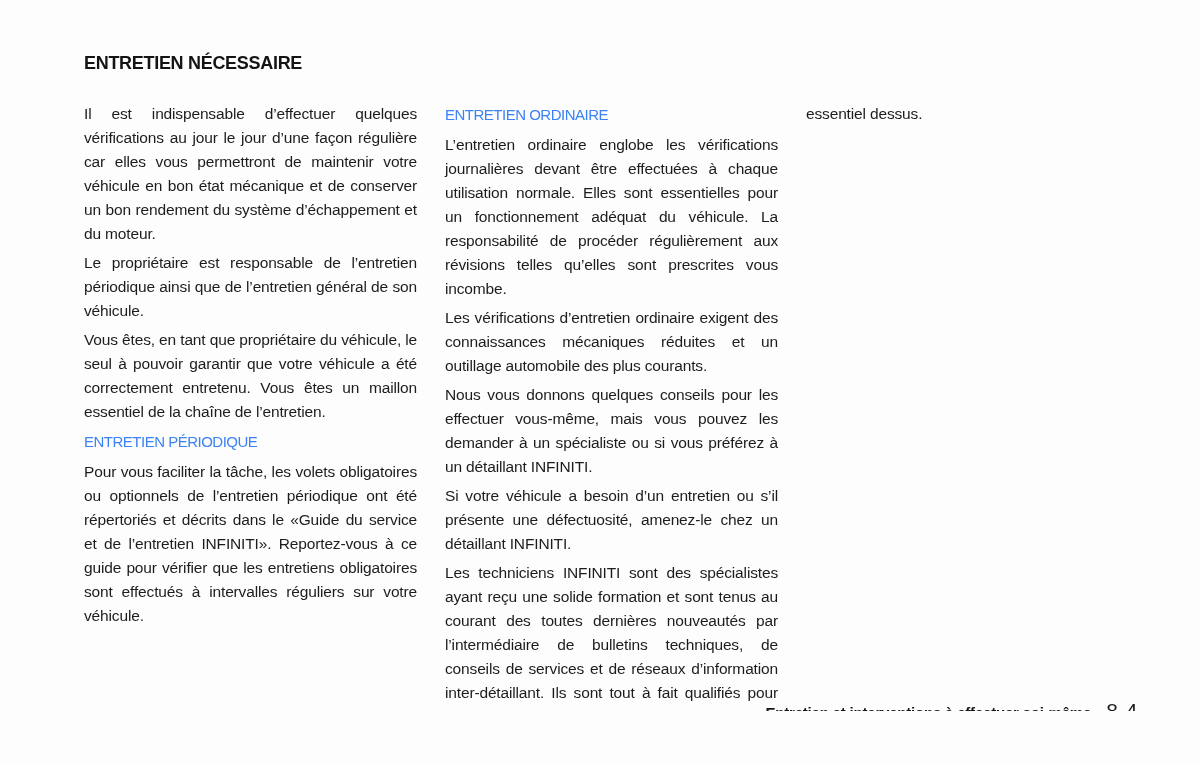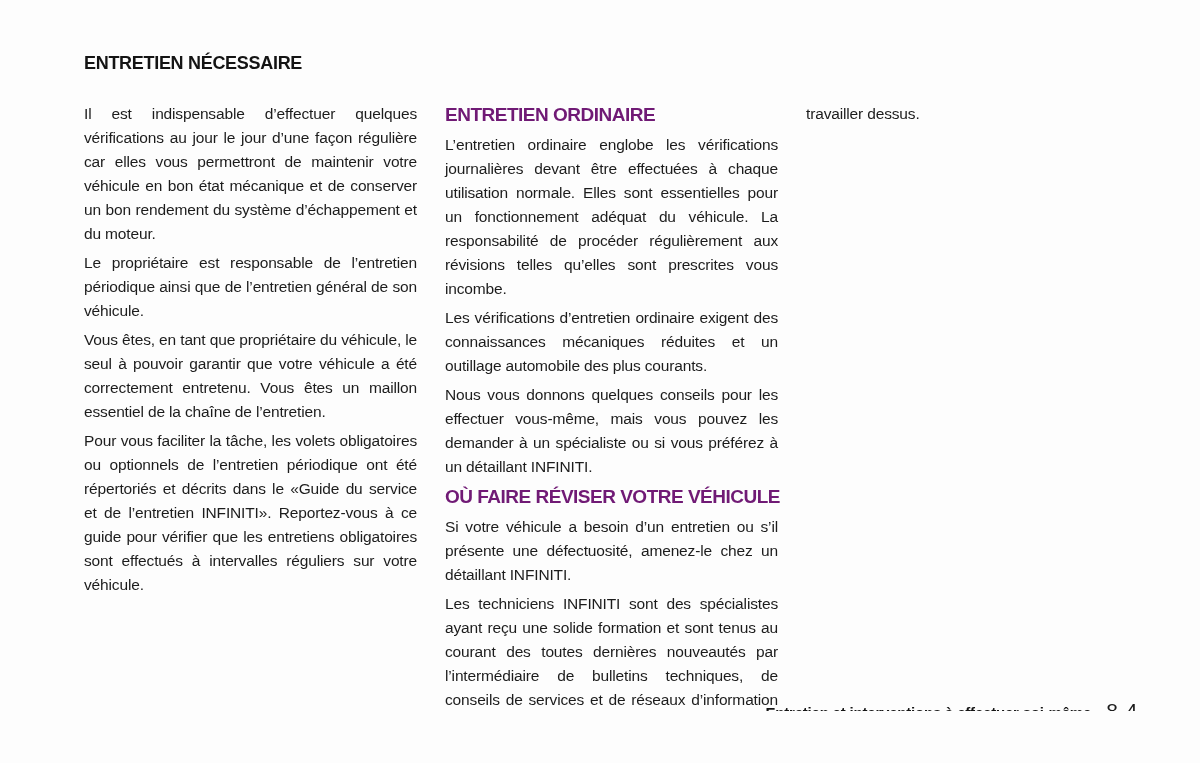--- a/index.html
+++ b/index.html
@@ -40,26 +40,26 @@
   }
   .col p {
     margin: 0 0 5px 0;
     font-size: 15.5px;
     line-height: 24px;
     text-align: justify;
     letter-spacing: -0.15px;
   }
   .col h2 {
     margin: 4px 0 6px 0;
-    font-size: 19px;
+    font-size: 15px;
     line-height: 25px;
-    font-weight: 700;
+    font-weight: 400;
     letter-spacing: -0.5px;
     white-space: nowrap;
-    color: #701a75;
+    color: #3b82f6;
   }
   .col h2.first {
     margin-top: 0;
   }
   .col p.cont {
     margin-bottom: 0;
     text-align-last: justify;
   }
   .col p strong {
     font-weight: normal;
@@ -92,35 +92,35 @@
 <div class="page">
 
   <h1 class="page-title">ENTRETIEN NÉCESSAIRE</h1>
 
   <main class="columns">
 
     <section class="col">
       <p>Il est indispensable d’effectuer quelques vérifications au jour le jour d’une façon régulière car elles vous permettront de maintenir votre véhicule en bon état mécanique et de conserver un bon rendement du système d’échappement et du moteur.</p>
       <p>Le propriétaire est responsable de l’entretien périodique ainsi que de l’entretien général de son véhicule.</p>
       <p>Vous êtes, en tant que propriétaire du véhicule, le seul à pouvoir garantir que votre véhicule a été correctement entretenu. Vous êtes un maillon essentiel de la chaîne de l’entretien.</p>
+      <h2>ENTRETIEN PÉRIODIQUE</h2>
       <p>Pour vous faciliter la tâche, les volets obligatoires ou optionnels de l’entretien périodique ont été répertoriés et décrits dans le «Guide du service et de l’entretien INFINITI». Reportez-vous à ce guide pour vérifier que les entretiens obligatoires sont effectués à intervalles réguliers sur votre véhicule.</p>
     </section>
 
     <section class="col">
       <h2 class="first">ENTRETIEN ORDINAIRE</h2>
       <p>L’entretien ordinaire englobe les vérifications journalières devant être effectuées à chaque utilisation normale. Elles sont essentielles pour un fonctionnement adéquat du véhicule. La responsabilité de procéder régulièrement aux révisions telles qu’elles sont prescrites vous incombe.</p>
       <p>Les vérifications d’entretien ordinaire exigent des connaissances mécaniques réduites et un outillage automobile des plus courants.</p>
       <p>Nous vous donnons quelques conseils pour les effectuer vous-même, mais vous pouvez les demander à un spécialiste ou si vous préférez à un détaillant INFINITI.</p>
-      <h2>OÙ FAIRE RÉVISER VOTRE VÉHICULE</h2>
       <p>Si votre véhicule a besoin d’un entretien ou s’il présente une défectuosité, amenez-le chez un détaillant INFINITI.</p>
       <p class="cont"><span>Les techniciens INFINITI sont des spécialistes ayant reçu une solide formation et sont tenus au courant des toutes dernières nouveautés par l’intermédiaire de bulletins techniques, de conseils de services et de réseaux d’information inter-détaillant. Ils sont tout à fait qualifiés pour s’occuper des véhicules INFINITI </span><strong>avant</strong><span> de commencer à</span></p>
     </section>
 
     <section class="col">
-      <p>travailler dessus.</p>
+      <p>essentiel dessus.</p>
     </section>
 
   </main>
 
   <footer class="page-footer">
     <span class="footer-label">Entretien et interventions à effectuer soi-même</span>
     <span class="footer-page">8-4</span>
   </footer>
 
 </div>

